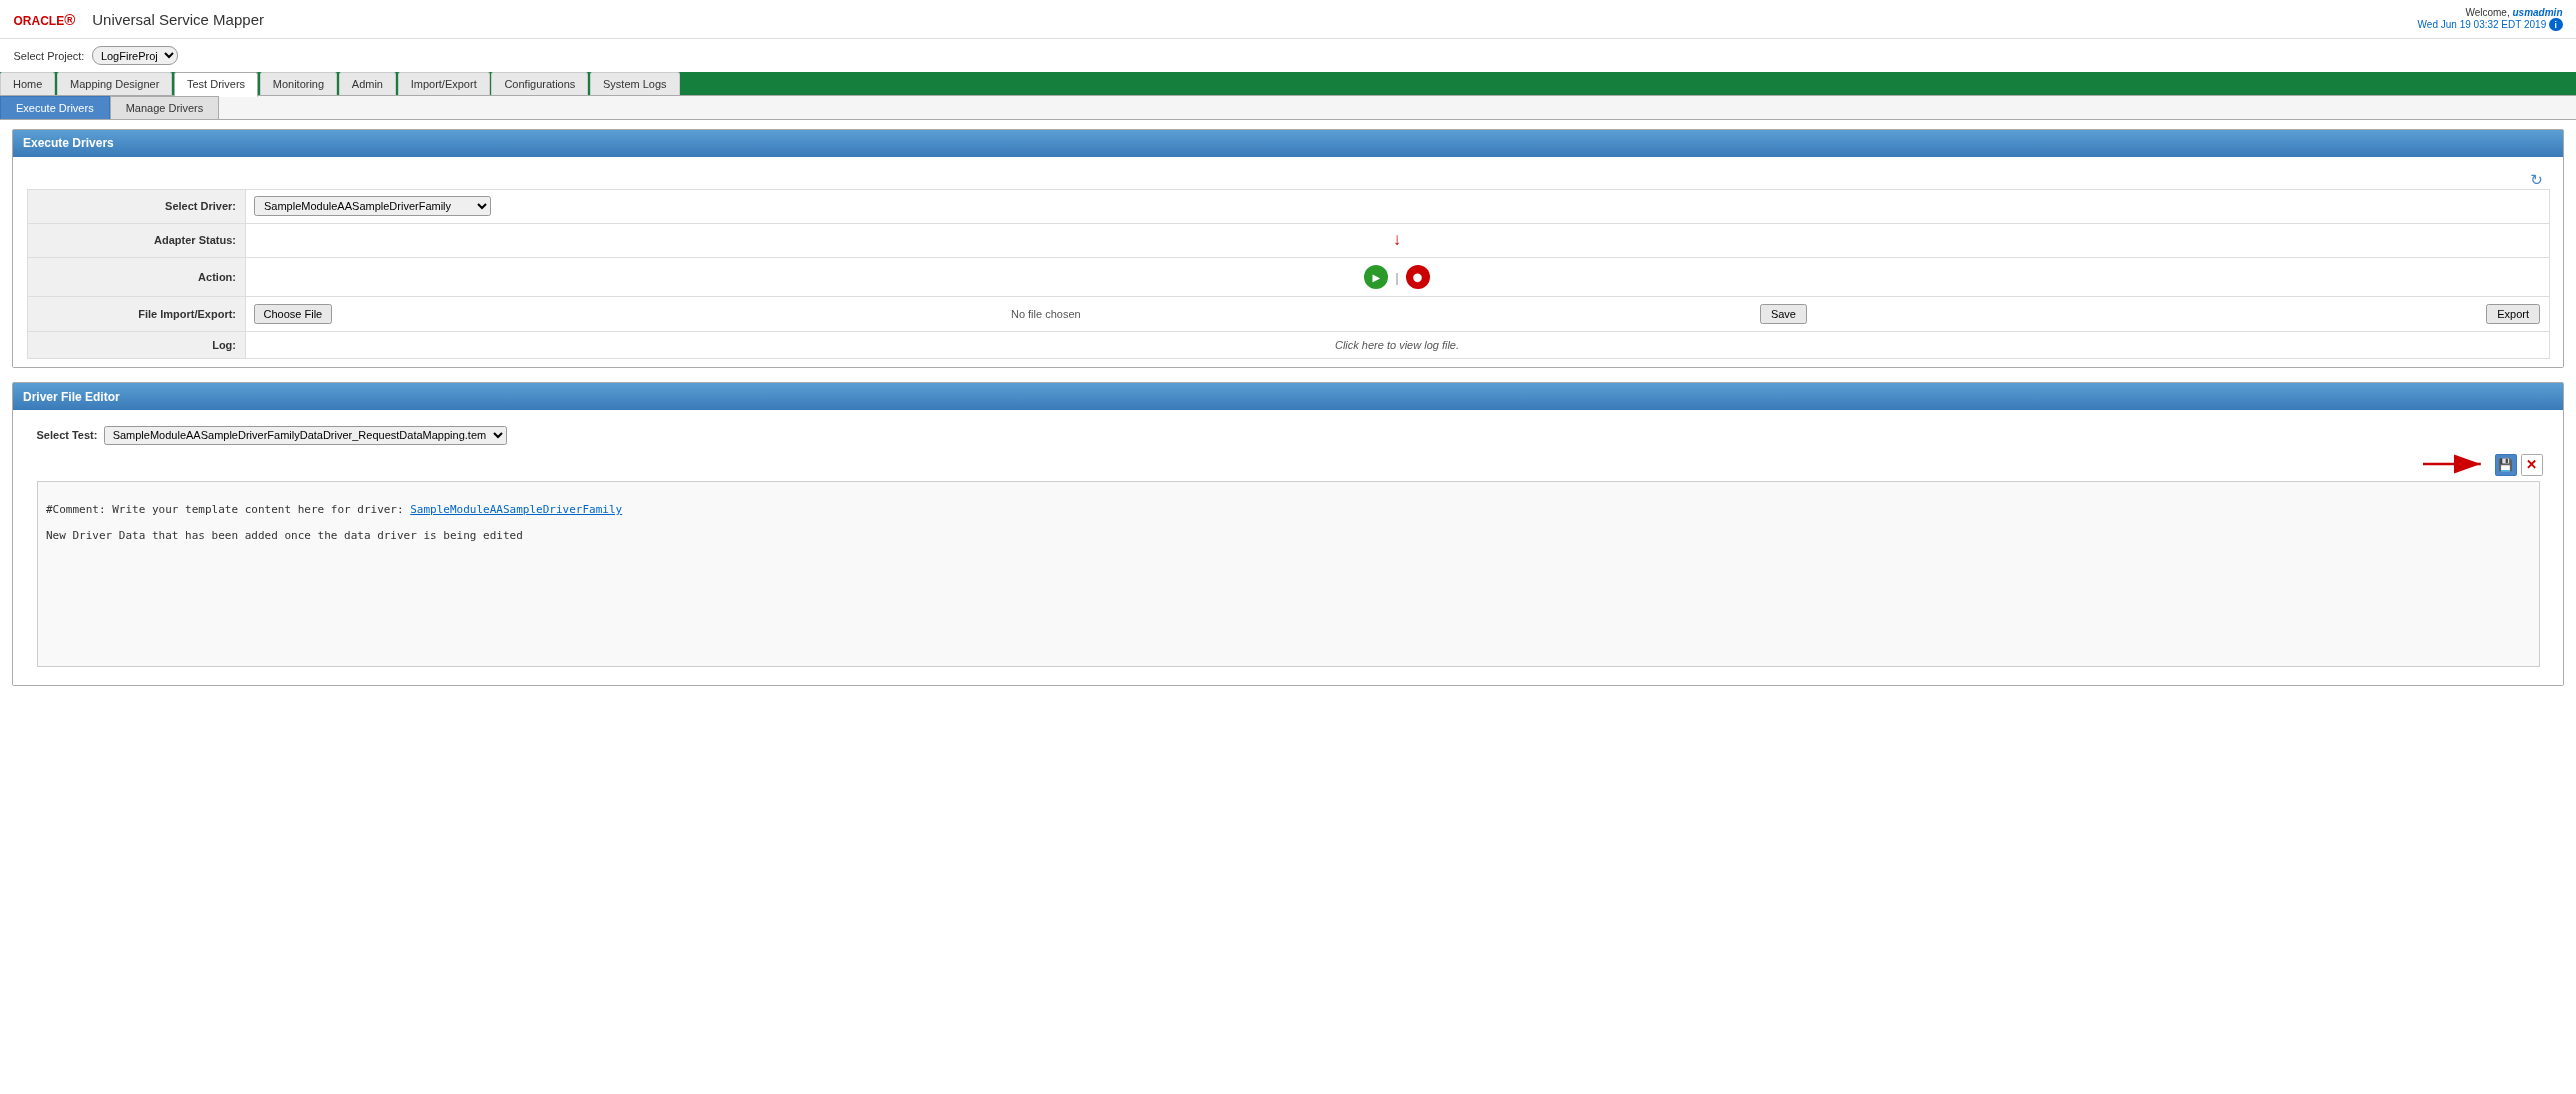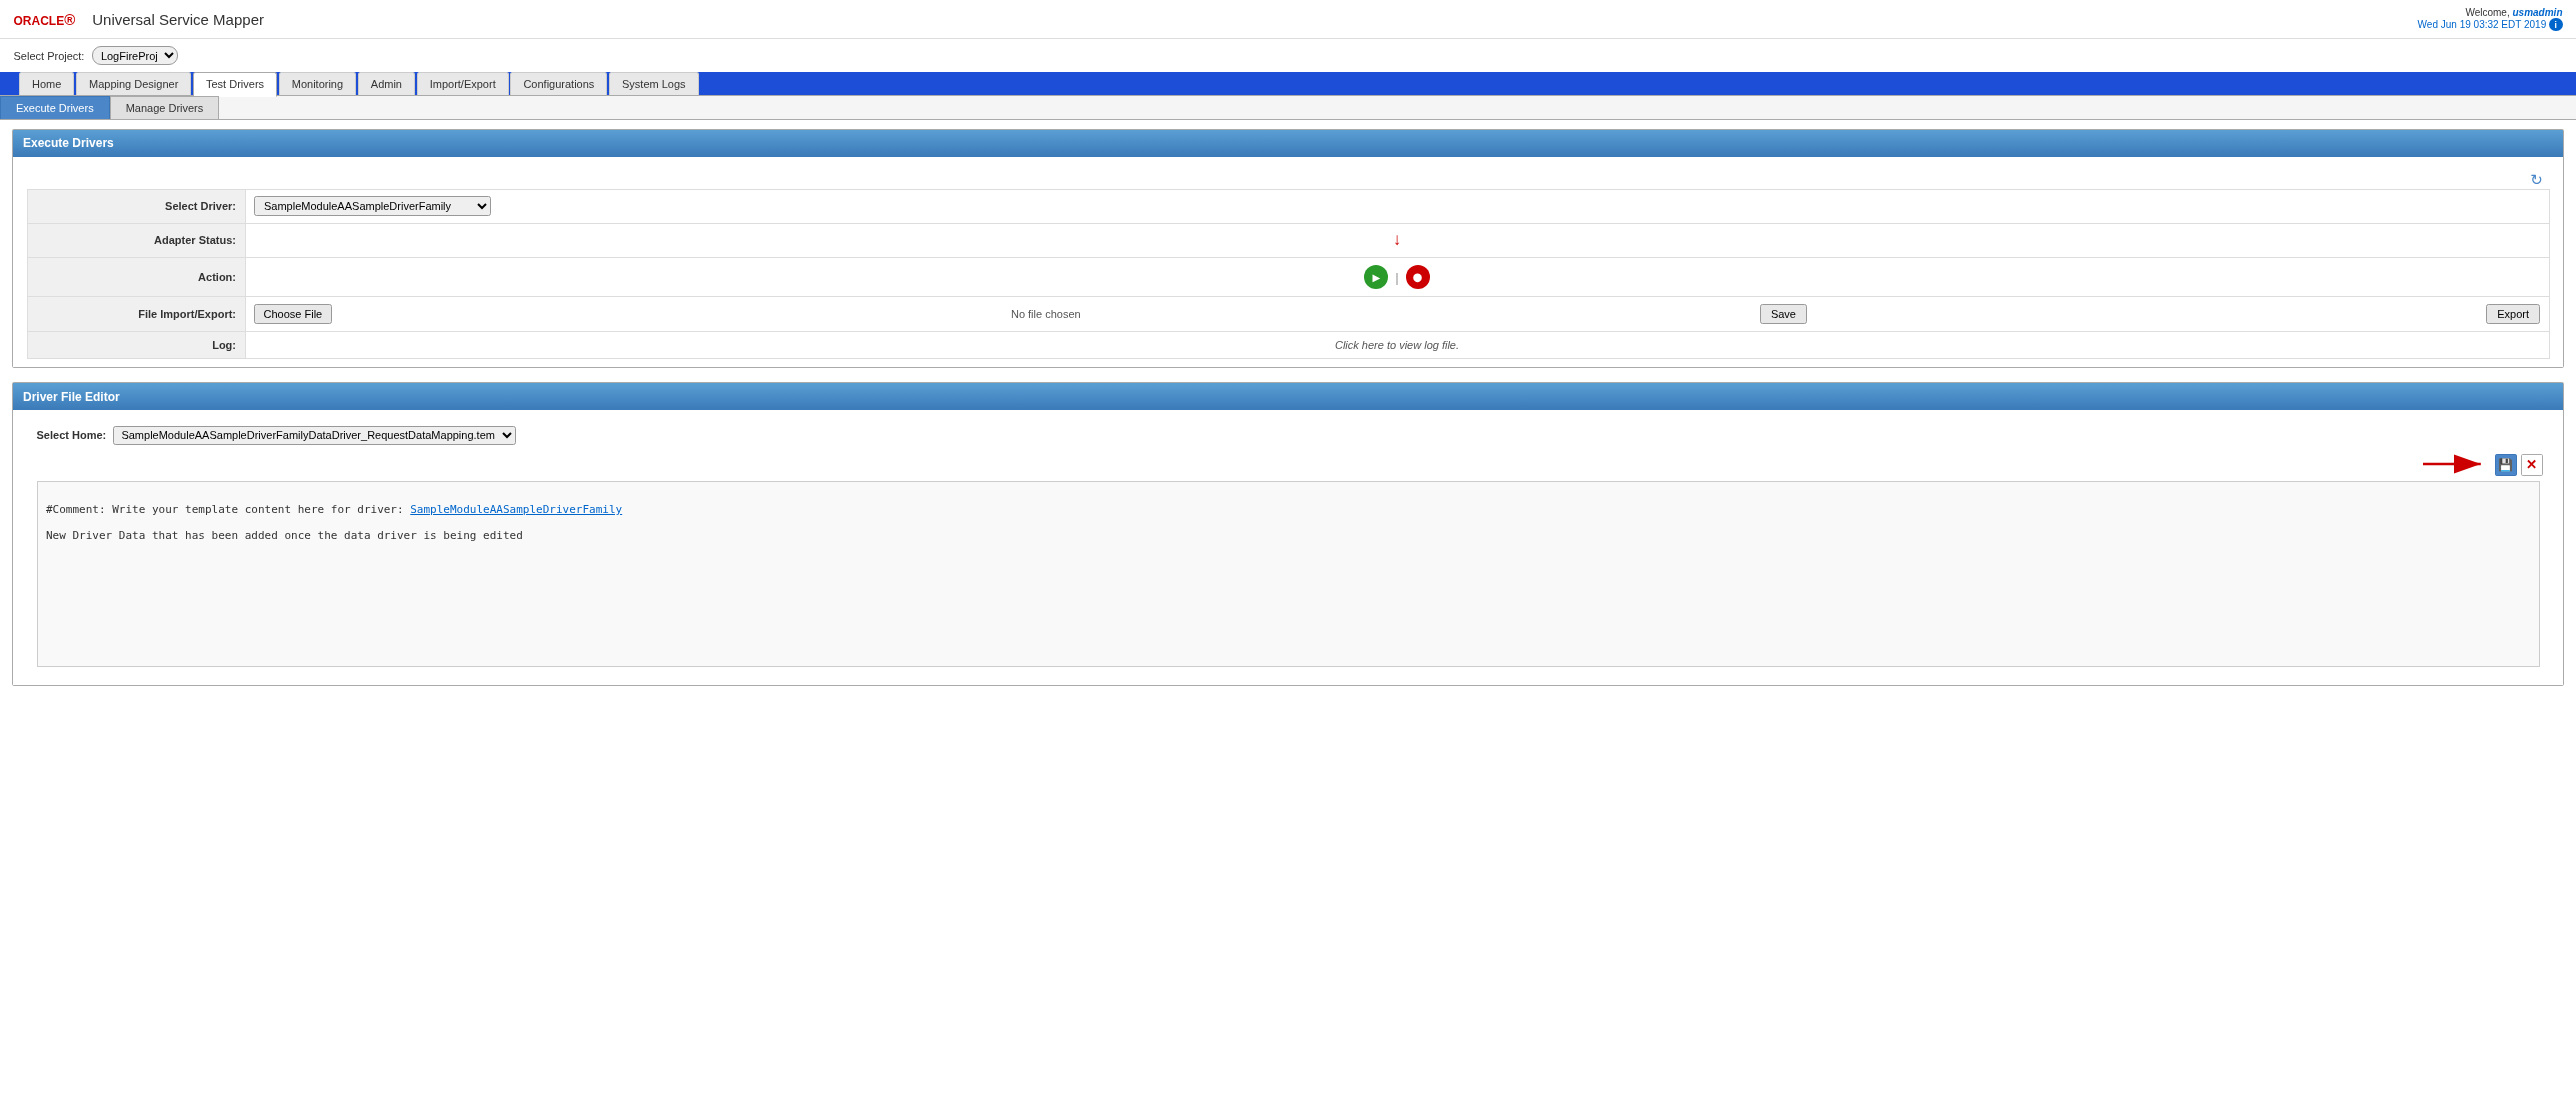--- a/index.html
+++ b/index.html
@@ -21,21 +21,21 @@
     #header-right .username { color: #0066cc; font-weight: bold; font-style: italic; }
     #header-right .datetime { color: #0066cc; }
     .info-icon { display: inline-flex; align-items: center; justify-content: center; width: 13.5px; height: 13.5px; border-radius: 50%; background: #0066cc; color: #fff; font-size: 8.5px; font-weight: bold; cursor: pointer; }
 
     
     #project-bar { padding: 6.8px 13.5px; }
     #project-bar label { font-size: 11px; margin-right: 5px; }
     #project-bar select { font-size: 11px; padding: 1.7px 3.4px; border: 0.8px solid #999; border-radius: 9px; }
 
     
-    #nav-tabs { display: flex; border-bottom: 1.7px solid #aaa; padding: 0 19px; background: #1d4ed8; }
+    #nav-tabs { display: flex; border-bottom: 1.7px solid #aaa; padding: 0 0; background: #15803d; }
     .nav-tab {
       padding: 5px 12px;
       border: 0.8px solid #ccc;
       border-bottom: none;
       margin-right: 1.7px;
       background: #e8e8e8;
       cursor: pointer;
       font-size: 11px;
       color: #333;
       border-radius: 2.5px 2.5px 0 0;
@@ -247,21 +247,21 @@
     </div>
   </div>
 
   <div class="panel">
     <div class="panel-header">
       <span>Driver File Editor</span>
     </div>
     <div class="panel-body">
 
       <div class="file-select-row">
-        <label>Select Home:</label>
+        <label>Select Test:</label>
         <select>
           <option>SampleModuleAASampleDriverFamilyDataDriver_RequestDataMapping.tem</option>
         </select>
       </div>
 
       <div class="editor-toolbar">
 
         <div class="red-arrow">
           <svg class="red-arrow-svg" viewBox="0 0 100 40" xmlns="http://www.w3.org/2000/svg">
             <defs>

